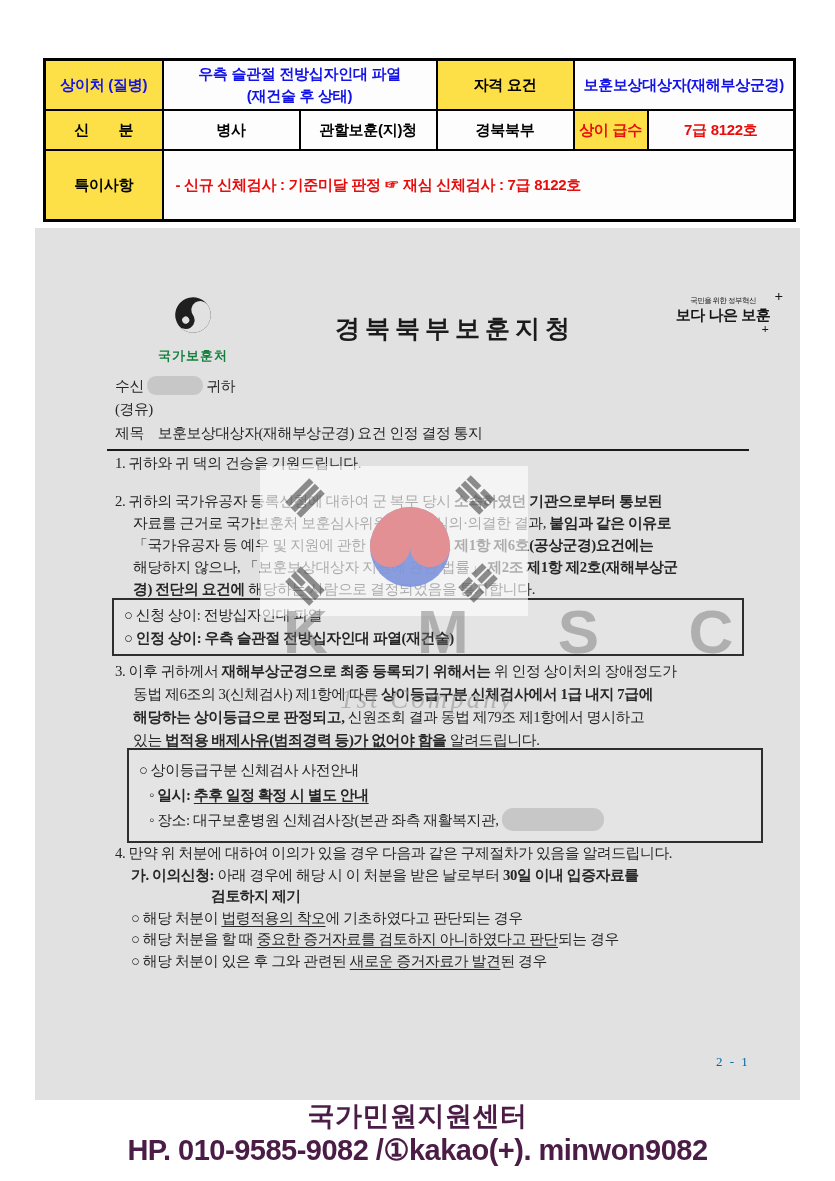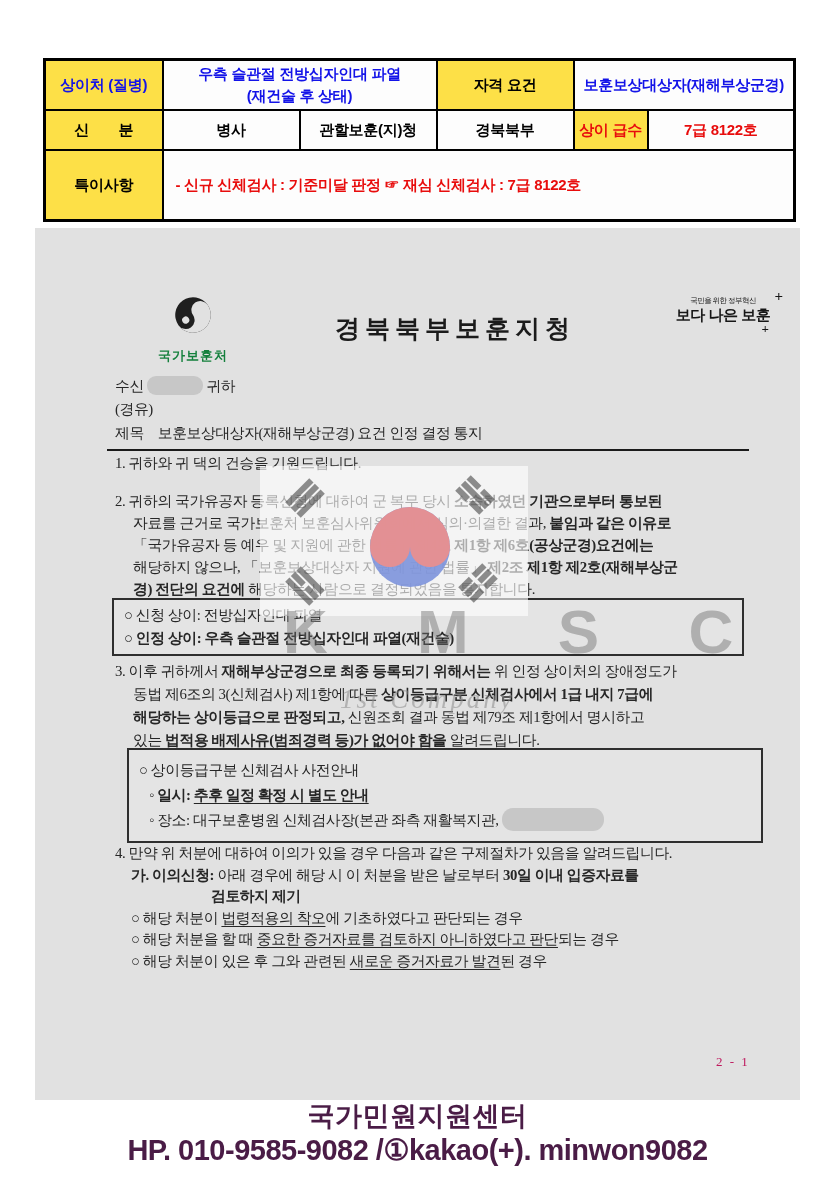--- a/index.html
+++ b/index.html
@@ -51,21 +51,21 @@
   .p3{left:80px;top:432px;} .p3 .line{line-height:23px;}
   .p4{left:80px;top:615px;} .p4 .line{line-height:21.5px;}
   .box{border:2px solid #2e2e2e;background:rgba(240,240,240,0.25);}
   .box .line{line-height:23px;}
   .box1{left:77px;top:370px;width:608px;padding:4px 10px;}
   .box2{left:74px;top:520px;width:612px;padding:8px 10px 8px;margin-left:18px;}
   .box2 .line{line-height:25px;}
   .box3{left:72px;top:730px;width:622px;padding:4px 8px;border:1.5px dotted #5a5a5a;
         font-size:13.5px;}
   .box3 .line{line-height:20px;}
-  .pagenum{left:681px;top:826px;font-size:13px;letter-spacing:2px;color:#be185d;}
+  .pagenum{left:681px;top:826px;font-size:13px;letter-spacing:2px;color:#0369a1;}
 
   
   .flag-wm{left:225px;top:238px;pointer-events:none;}
   .kmsc{left:248px;top:368px;font-family:"Liberation Sans",sans-serif;font-weight:bold;
         font-size:62px;letter-spacing:36px;color:rgba(110,110,110,0.45);pointer-events:none;white-space:nowrap;}
   .kmsc-sub{left:305px;top:456px;font-style:italic;font-size:27px;letter-spacing:3px;
             color:rgba(140,140,140,0.55);pointer-events:none;white-space:nowrap;}
 
   
   .footer{position:absolute;left:0;top:1102px;width:835px;text-align:center;color:#4a1c46;

